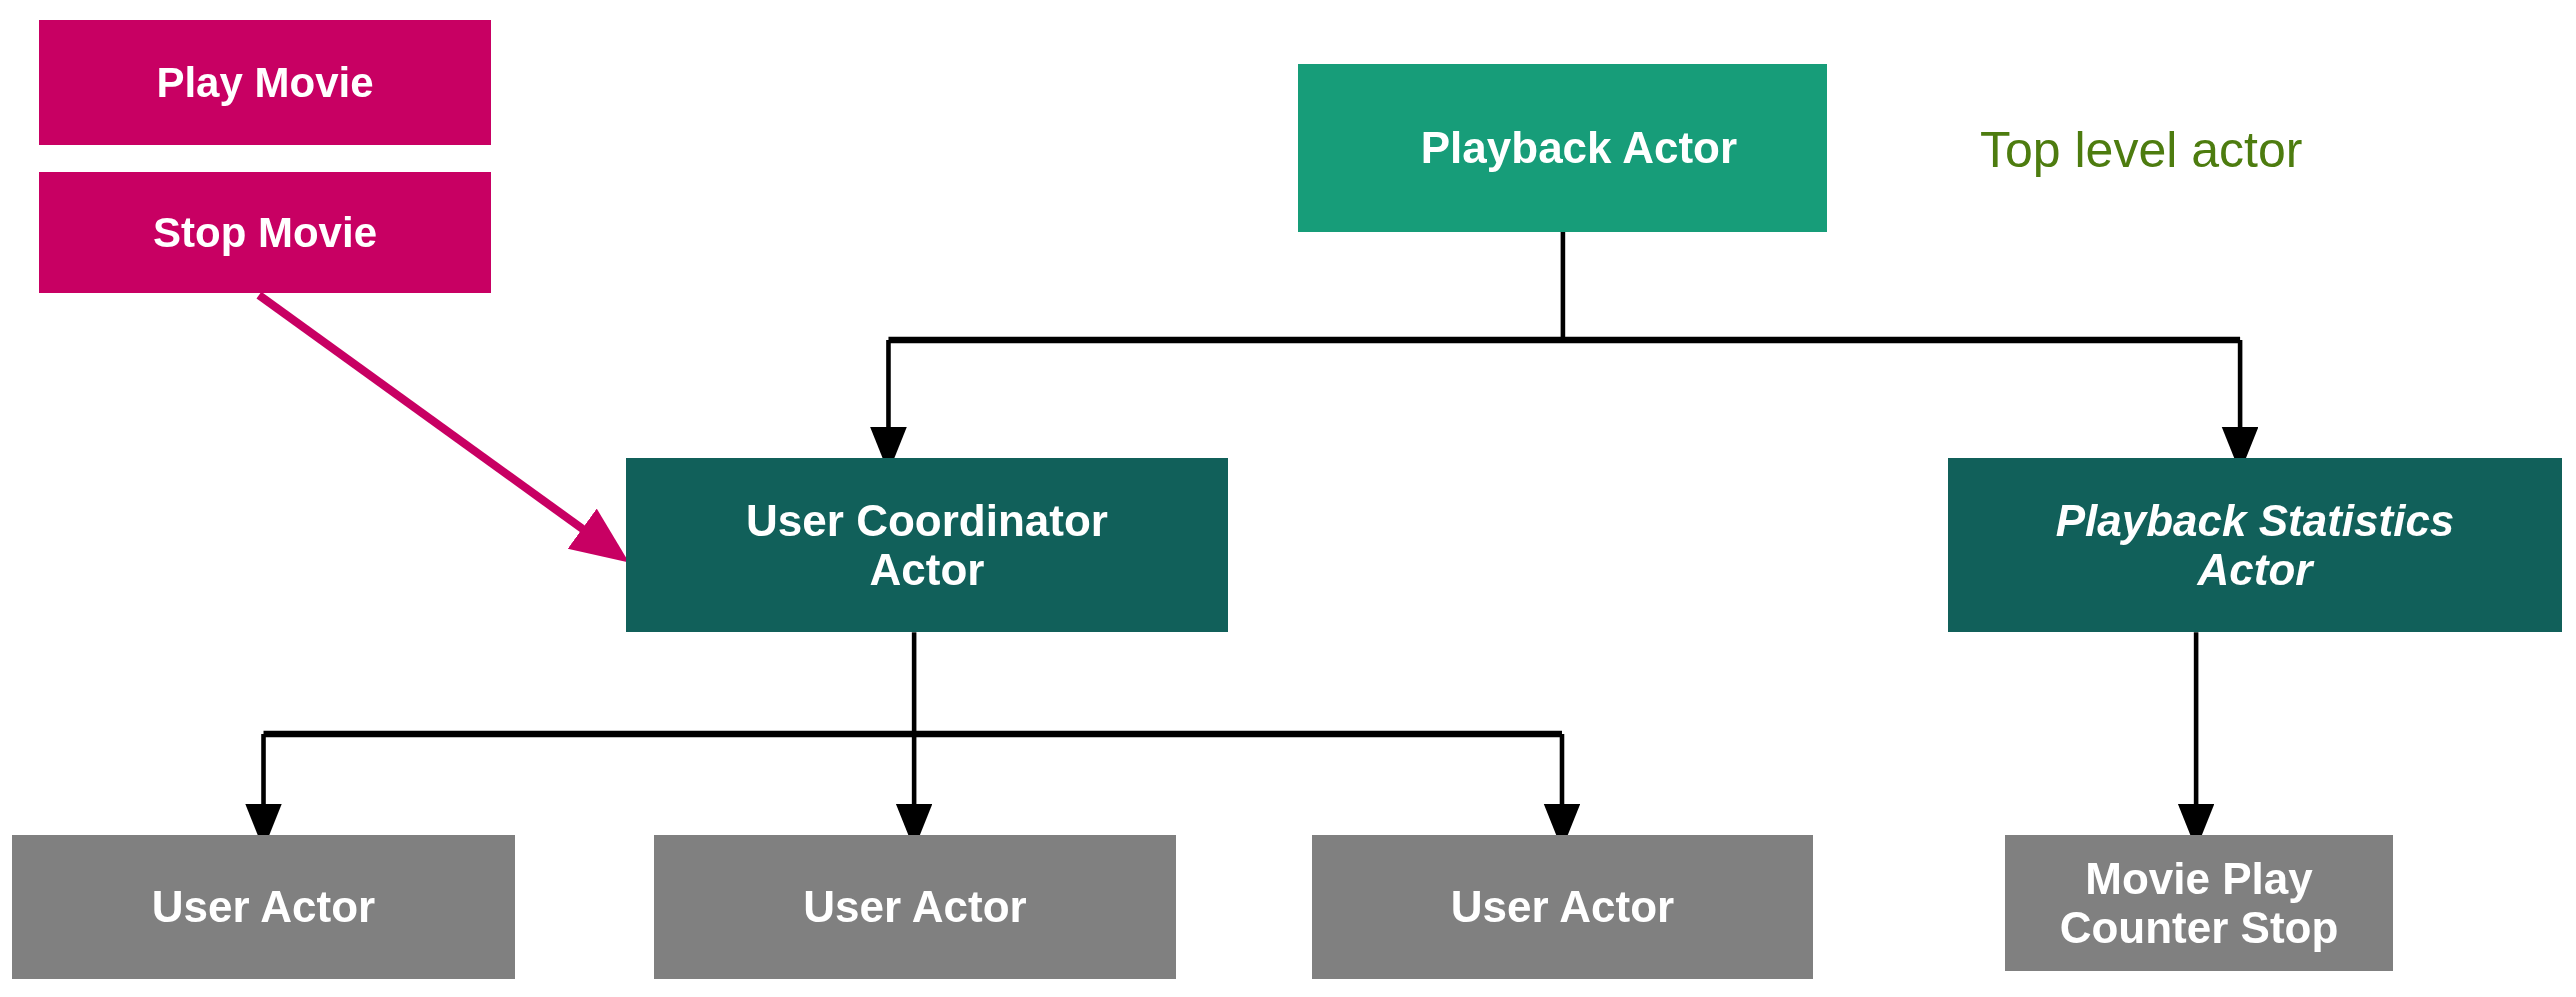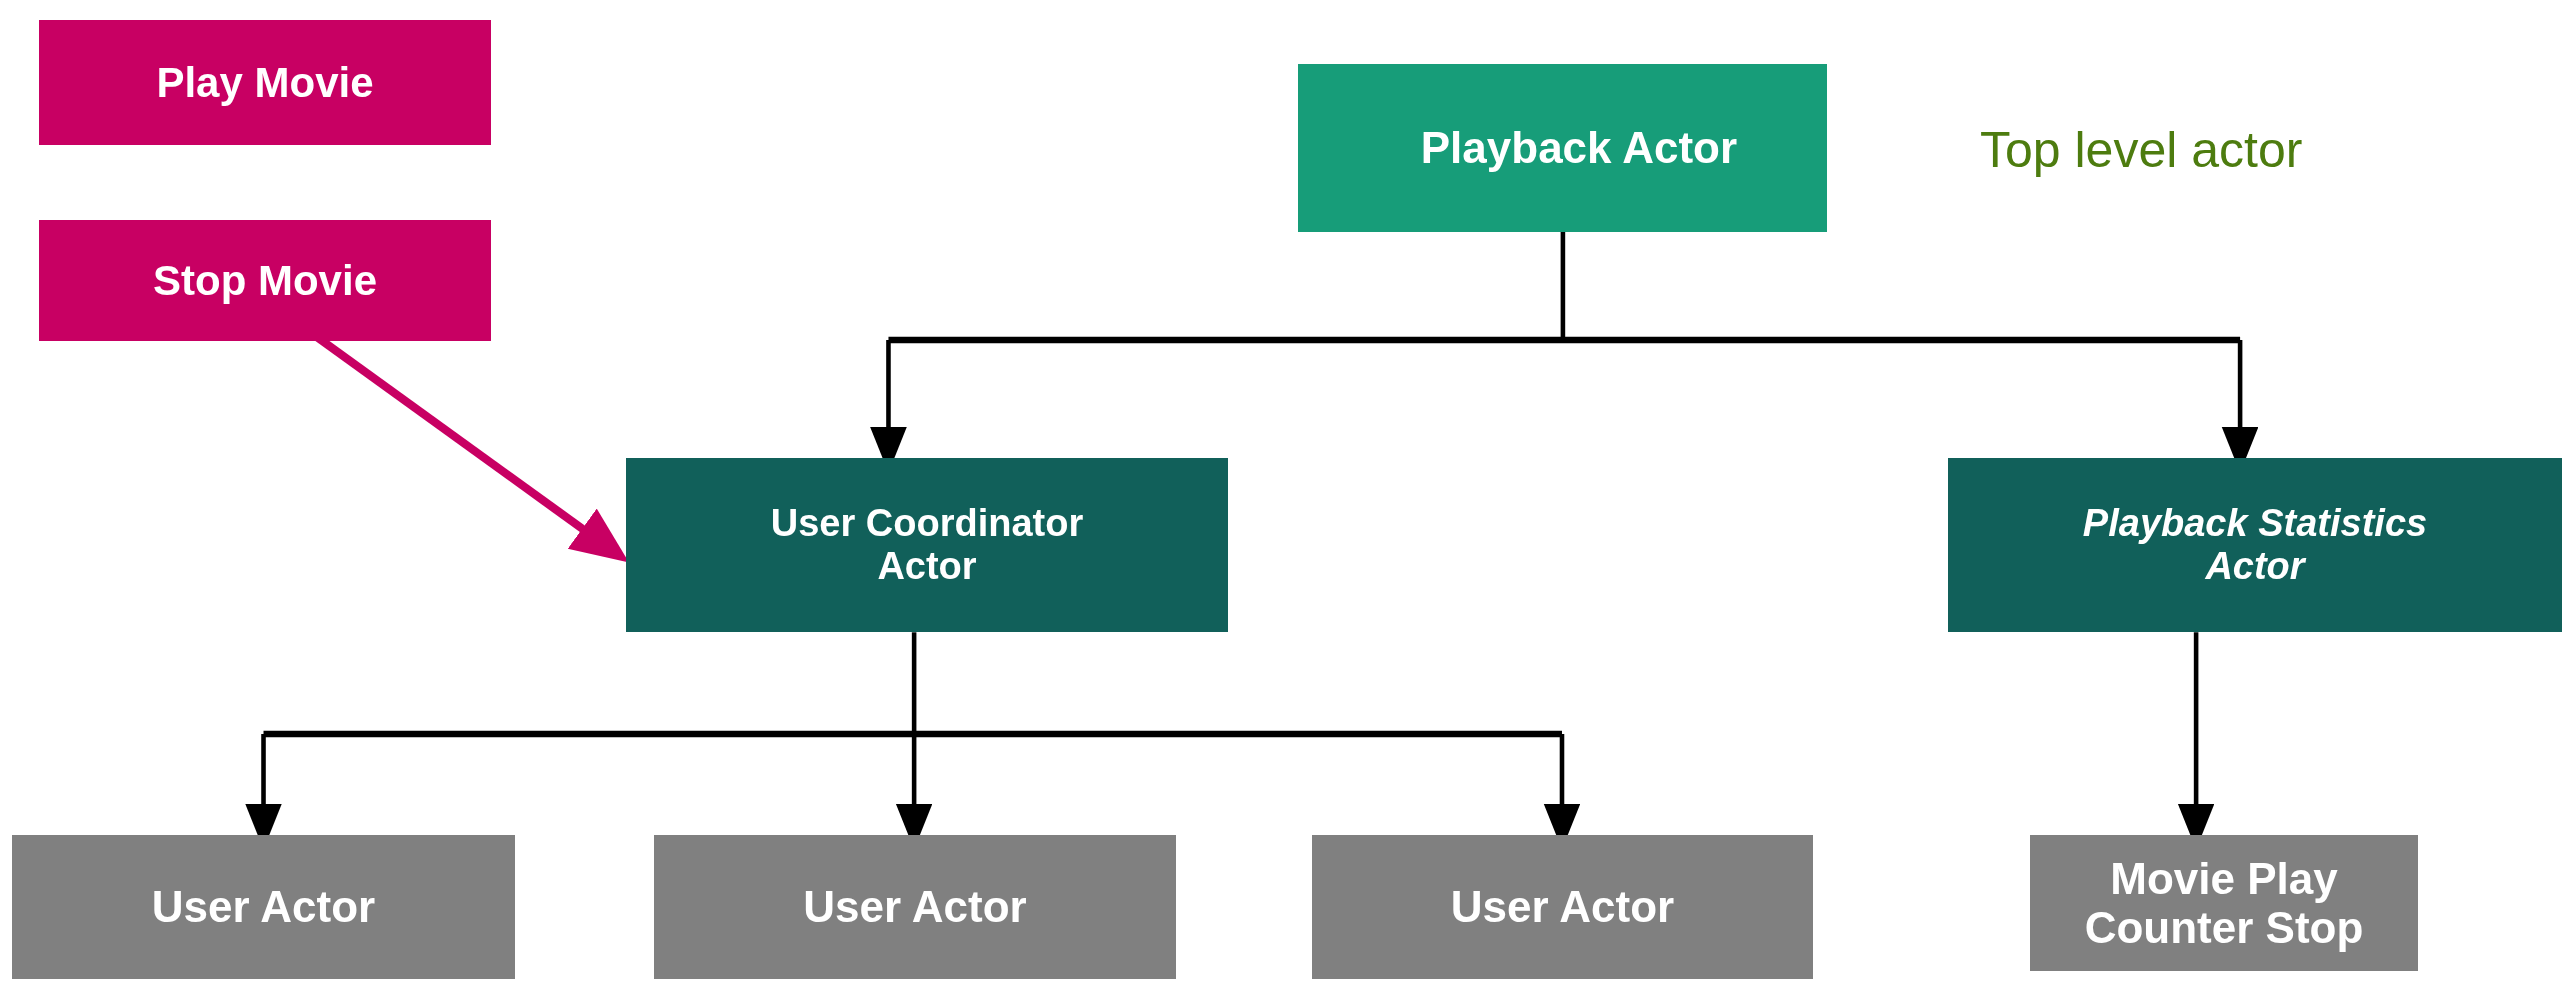--- a/index.html
+++ b/index.html
@@ -32,21 +32,21 @@
   }
   .node-msg {
     font-size: 42px;
     background: #c80063;
   }
   .node-root {
     font-size: 44px;
     background: #179d79;
   }
   .node-mid {
-    font-size: 38px;
+    font-size: 44px;
     background: #11605a;
   }
   .node-leaf {
     font-size: 44px;
     background: #808080;
   }
   .annotation {
     position: absolute;
     color: #4d7c0f;
     font-size: 50px;
@@ -95,21 +95,21 @@
 
     <path d="M2396,690 L2396,903" stroke="#000000" stroke-width="5" fill="none" marker-end="url(#arrow-black)"></path>
 
     <path d="M282,322 L664,598" stroke="#c80063" stroke-width="9" fill="none" marker-end="url(#arrow-pink)"></path>
   </svg>
 
   <div class="node node-msg" style="left:39px; top:20px; width:452px; height:125px;">
     <span>Play Movie</span>
   </div>
 
-  <div class="node node-msg" style="left:39px; top:172px; width:452px; height:121px;margin-top:48px;">
+  <div class="node node-msg" style="left:39px; top:172px; width:452px; height:121px;">
     <span>Stop Movie</span>
   </div>
 
   <div class="node node-root" style="left:1298px; top:64px; width:529px; height:168px;padding-left:42px;">
     <span>Playback Actor</span>
   </div>
 
   <div class="annotation" style="left:1980px; top:121px;">
     <span>Top level actor</span>
   </div>
@@ -133,21 +133,21 @@
   </div>
 
   <div class="node node-leaf" style="left:654px; top:835px; width:522px; height:144px;">
     <span>User Actor</span>
   </div>
 
   <div class="node node-leaf" style="left:1312px; top:835px; width:501px; height:144px;">
     <span>User Actor</span>
   </div>
 
-  <div class="node node-leaf" style="left:2005px; top:835px; width:388px; height:136px;margin-left:25px;">
+  <div class="node node-leaf" style="left:2005px; top:835px; width:388px; height:136px;">
     <div>
       <div>Movie Play</div>
       <div>Counter Stop</div>
     </div>
   </div>
 
 </div>
 
 
 </body></html>

